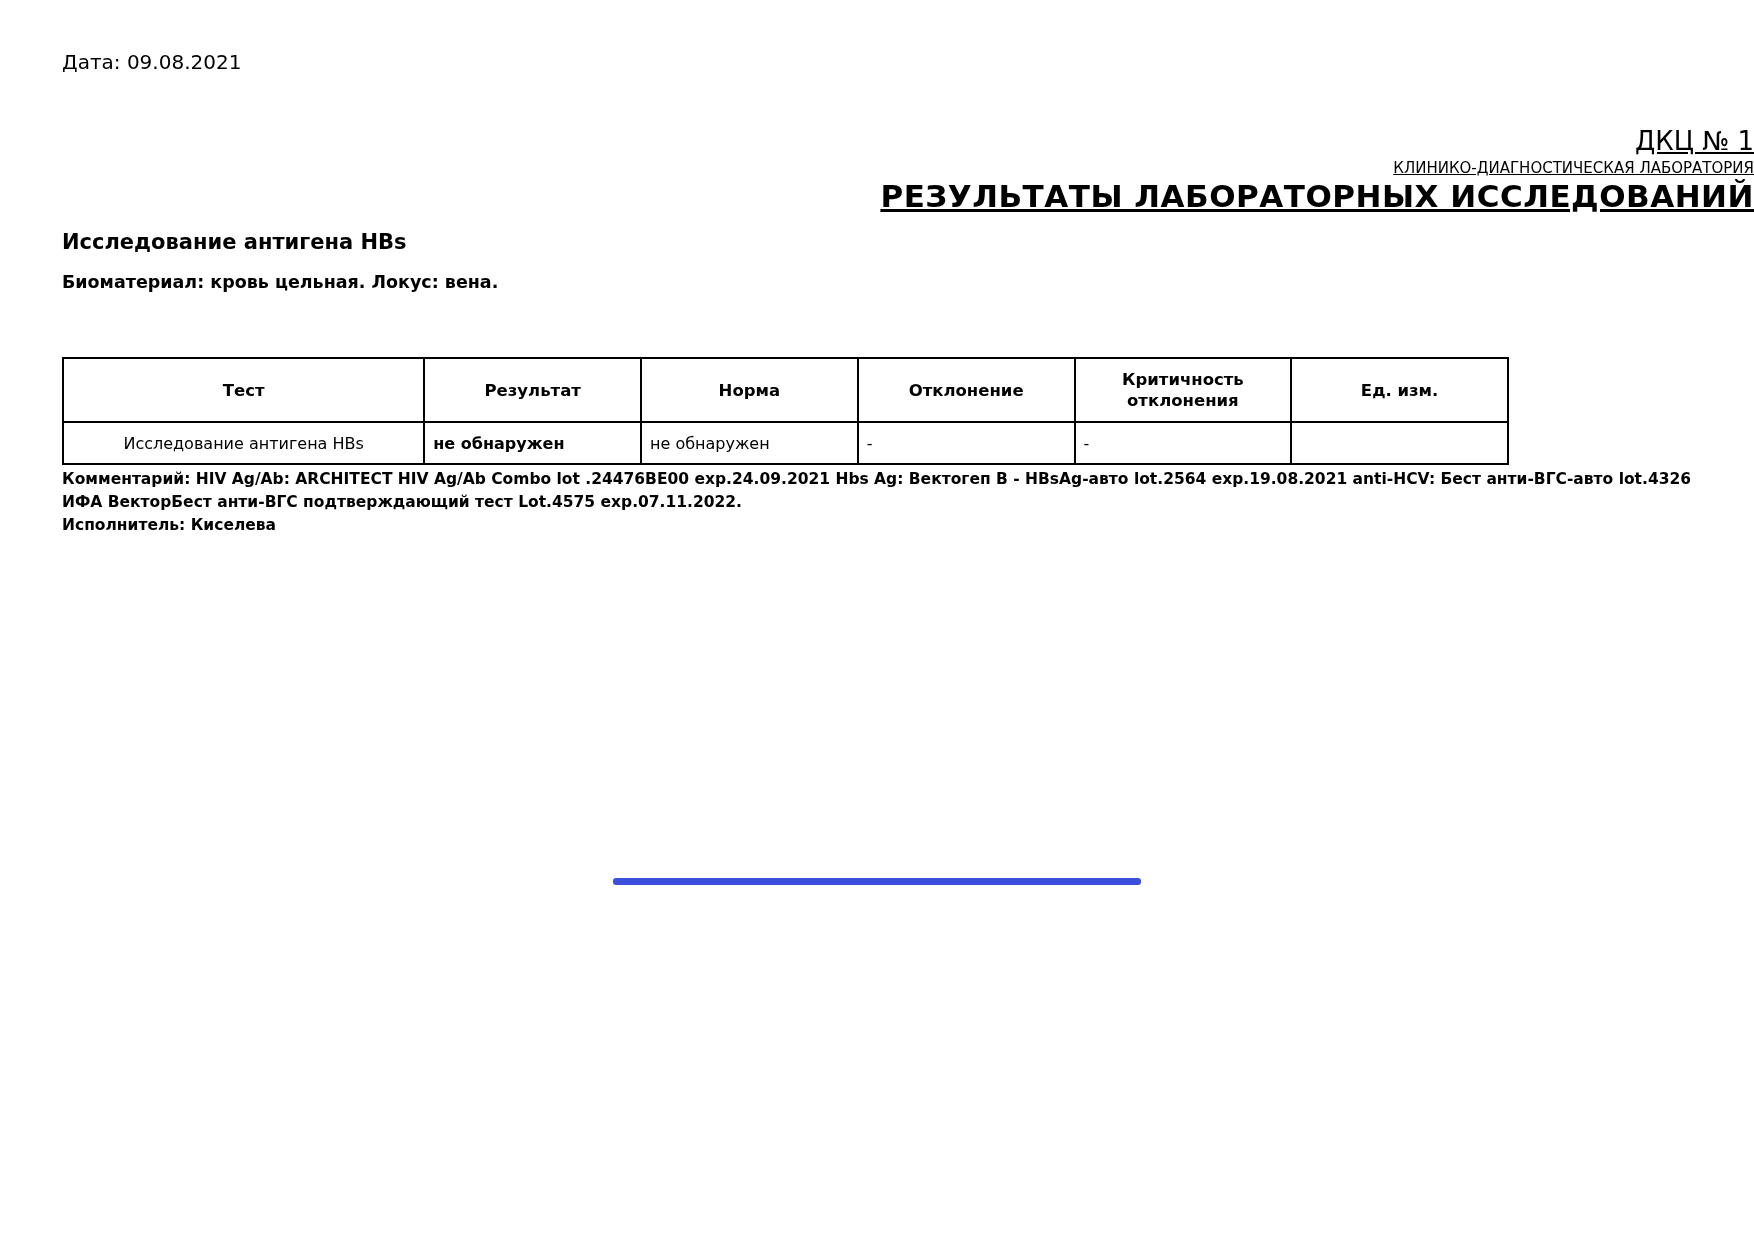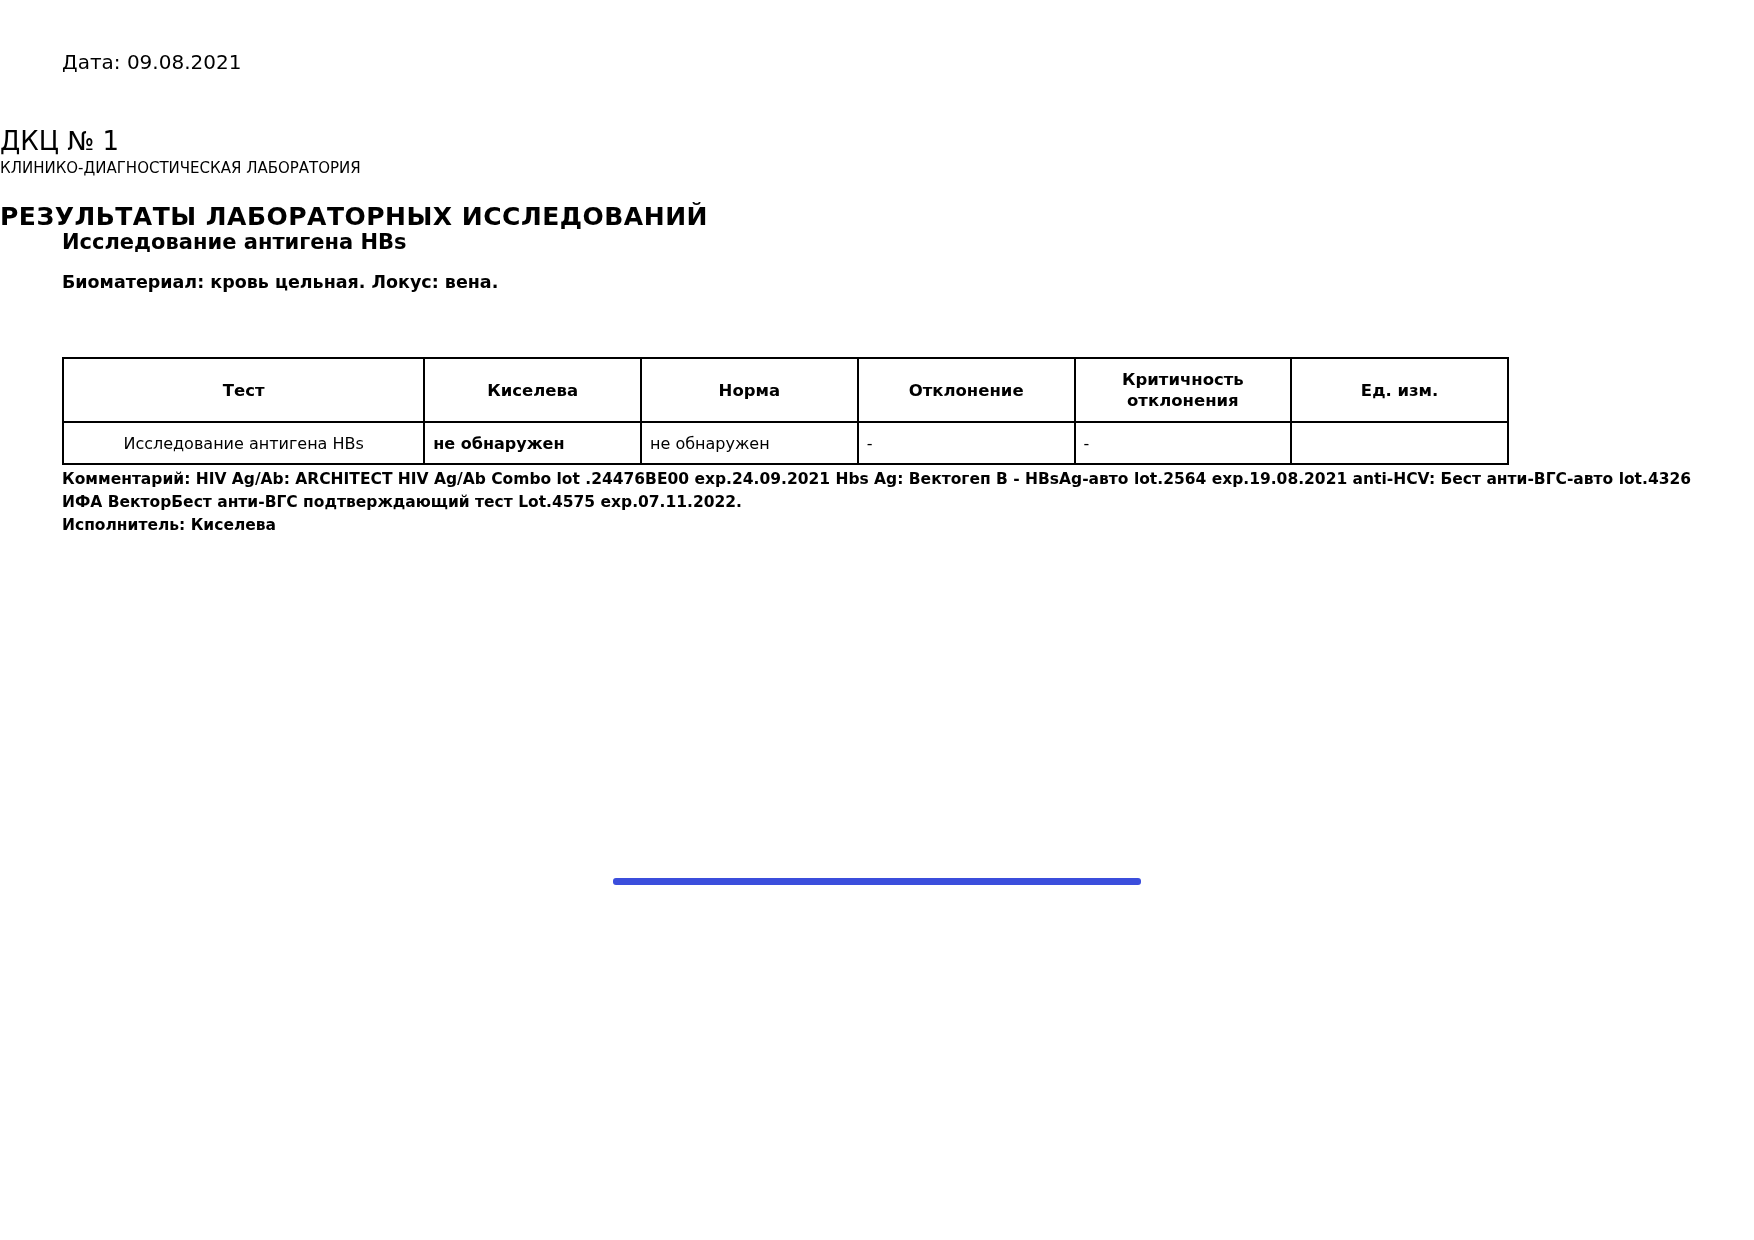--- a/index.html
+++ b/index.html
@@ -20,35 +20,36 @@
     position: absolute;
     left: 62px;
     top: 50px;
     font-size: 20px;
   }
   .center-head {
     position: absolute;
     left: 0;
     top: 126px;
     width: 100%;
-    text-align: left;
+    text-align: right;
+    text-decoration: underline;
   }
   .clinic-name {
     font-size: 26px;
     line-height: 30px;
   }
   .lab-dept {
     font-size: 15px;
     line-height: 20px;
     margin-top: 2px;
   }
   .report-title {
-    font-size: 25px;
+    font-size: 31px;
     font-weight: bold;
-    margin-top: 24px;
+    margin-top: 0;
     letter-spacing: 0.5px;
   }
   .section-title {
     position: absolute;
     left: 62px;
     top: 230px;
     font-size: 21px;
     font-weight: bold;
   }
   .biomaterial {
@@ -129,21 +130,21 @@
       <col style="width:25%">
       <col style="width:15%">
       <col style="width:15%">
       <col style="width:15%">
       <col style="width:15%">
       <col style="width:15%">
     </colgroup>
     <thead>
       <tr>
         <th class="first">Тест</th>
-        <th>Киселева</th>
+        <th>Результат</th>
         <th>Норма</th>
         <th>Отклонение</th>
         <th>Критичность отклонения</th>
         <th>Ед. изм.</th>
       </tr>
     </thead>
     <tbody>
       <tr>
         <td class="first">Исследование антигена HBs</td>
         <td class="result-cell">не обнаружен</td>

